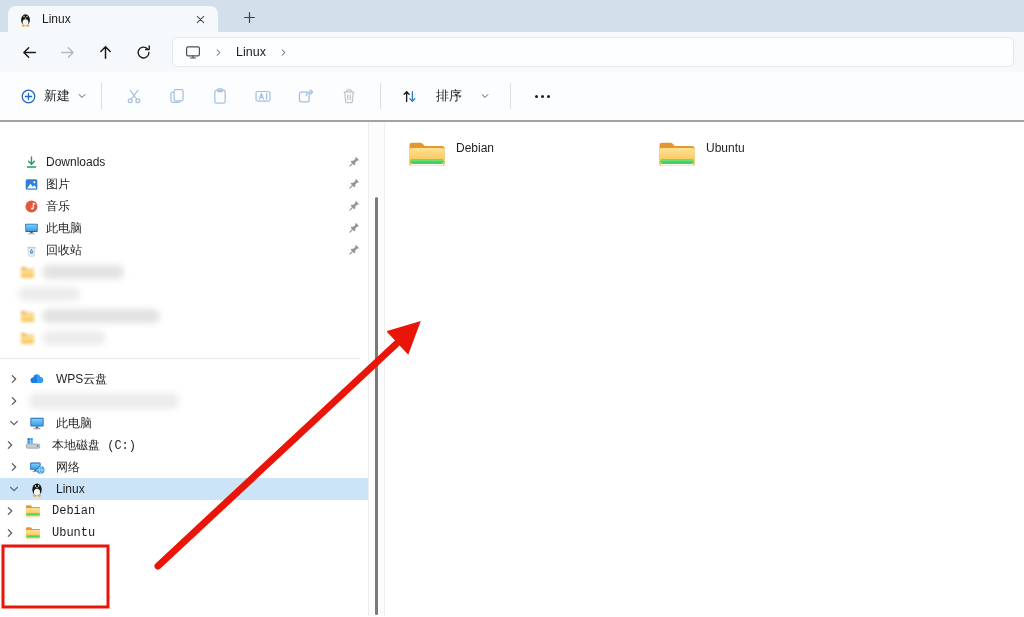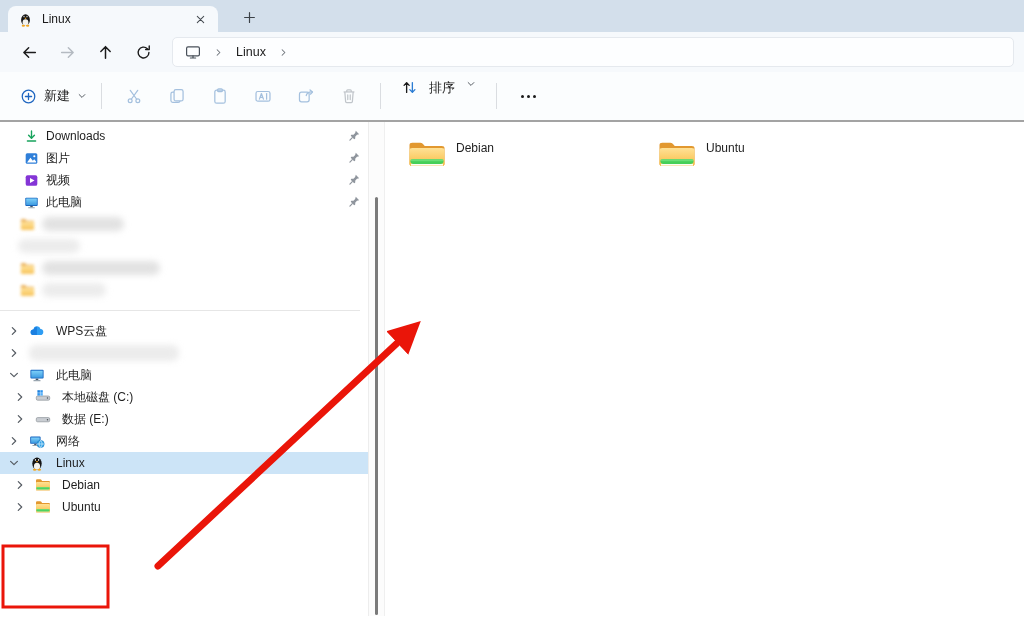--- a/index.html
+++ b/index.html
@@ -31,34 +31,34 @@
   .crumb-txt{font-size:12.5px;color:#1b1b1b;}
   
   .toolbar{
     height:50px;background:#fbfdfe;border-bottom:2px solid #a3a3a3;
     display:flex;align-items:center;padding:0 16px;box-sizing:border-box;
   }
   .tb-new{display:flex;align-items:center;gap:7px;padding:0 4px;height:34px;border-radius:4px;}
   .tb-label{font-size:13px;color:#1b1b1b;}
   .tb-sep{width:1px;height:26px;background:#dadde1;margin:0 10px;flex:0 0 auto;}
   .tb-ic{width:43px;height:34px;display:flex;align-items:center;justify-content:center;flex:0 0 auto;border-radius:4px;}
-  .tb-group{display:flex;align-items:flex-start;gap:11px;padding:0 10px;height:34px;border-radius:4px;}
+  .tb-group{display:flex;align-items:center;gap:18px;padding:0 10px;height:34px;border-radius:4px;}
   .dots{display:flex;gap:3px;align-items:center;}
   .dots i{width:3px;height:3px;border-radius:50%;background:#1b1b1b;display:block;}
   
   .content{height:494px;display:flex;position:relative;background:#fff;}
-  .sidebar{width:368px;flex:0 0 auto;padding-top:3px;box-sizing:border-box;position:relative;overflow:hidden;}
+  .sidebar{width:368px;flex:0 0 auto;padding-top:3px;box-sizing:border-box;position:relative;overflow:hidden;margin-top:26px;}
   .srow{height:22px;display:flex;align-items:center;position:relative;}
   .srow .lbl{font-size:12px;color:#1f1f1f;white-space:nowrap;}
   .pinnedrow{padding-left:24px;gap:7px;}
   .pin{position:absolute;right:8px;top:5px;}
   .treerow{padding-left:8px;gap:4px;}
   .treerow .chev{width:12px;margin-right:5px;flex:0 0 auto;}
   .treerow .ic{margin-right:7px;flex:0 0 auto;}
-  .childrow{padding-left:14px;}
+  .childrow{padding-left:4px;font-family:Liberation Mono, monospace;}
   .selected{background:#cce4f7;}
   .sb-divider{height:1px;background:#e6e6e6;margin:9px 8px 9px 0;}
   .blob{height:14px;border-radius:7px;background:#e2e2e2;filter:blur(3px);}
   .blob.light{background:#ececec;}
   .blurred-ic{filter:blur(1.5px);opacity:.9;}
   .gutter{width:15px;flex:0 0 auto;border-left:1px solid #ededed;border-right:1px solid #efefef;position:relative;background:#fcfcfc;}
   .scroll-thumb{position:absolute;left:6px;top:75px;width:3px;height:418px;background:#7a7a7a;border-radius:2px;}
   .main{flex:1;background:#fff;padding:16px 0 0 22px;box-sizing:border-box;display:flex;align-items:flex-start;}
   .tile{width:250px;display:flex;align-items:flex-start;flex:0 0 auto;}
   .tile .fname{font-size:12px;margin:3px 0 0 9px;color:#1f1f1f;}
@@ -323,36 +323,45 @@
       <svg width="15" height="15" viewBox="0 0 16 16">
           <use href="#i-pic"></use>
         </svg>
       <span class="lbl">图片</span>
       <svg class="pin" width="11" height="11" viewBox="0 0 12 12">
           <use href="#i-pin"></use>
         </svg>
     </div>
     <div class="srow pinnedrow">
       <svg width="15" height="15" viewBox="0 0 16 16">
-          <use href="#i-video"></use>
-        </svg>
-      <span class="lbl">视频</span>
+          <use href="#i-music"></use>
+        </svg>
+      <span class="lbl">音乐</span>
       <svg class="pin" width="11" height="11" viewBox="0 0 12 12">
           <use href="#i-pin"></use>
         </svg>
     </div>
     <div class="srow pinnedrow">
       <svg width="15" height="15" viewBox="0 0 16 16">
           <use href="#i-thispc"></use>
         </svg>
       <span class="lbl">此电脑</span>
       <svg class="pin" width="11" height="11" viewBox="0 0 12 12">
           <use href="#i-pin"></use>
         </svg>
     </div>
+    <div class="srow pinnedrow">
+      <svg width="15" height="15" viewBox="0 0 16 16">
+          <use href="#i-recycle"></use>
+        </svg>
+      <span class="lbl">回收站</span>
+      <svg class="pin" width="11" height="11" viewBox="0 0 12 12">
+          <use href="#i-pin"></use>
+        </svg>
+    </div>
 
     <div class="srow pinnedrow" style="padding-left:20px;">
       <svg class="blurred-ic" width="15" height="15" viewBox="0 0 16 16">
           <use href="#i-folder"></use>
         </svg>
       <span class="blob" style="width:82px"></span>
     </div>
     <div class="srow pinnedrow" style="padding-left:18px;">
       <span class="blob light" style="width:62px"></span>
     </div>
@@ -396,29 +405,20 @@
       <span class="lbl">此电脑</span>
     </div>
     <div class="srow treerow childrow">
       <svg class="chev" width="12" height="12" viewBox="0 0 12 12">
           <use href="#i-chev-r"></use>
         </svg>
       <svg class="ic" width="16" height="16" viewBox="0 0 16 16">
           <use href="#i-drivec"></use>
         </svg>
       <span class="lbl">本地磁盘 (C:)</span>
-    </div>
-    <div class="srow treerow childrow">
-      <svg class="chev" width="12" height="12" viewBox="0 0 12 12">
-          <use href="#i-chev-r"></use>
-        </svg>
-      <svg class="ic" width="16" height="16" viewBox="0 0 16 16">
-          <use href="#i-drive"></use>
-        </svg>
-      <span class="lbl">数据 (E:)</span>
     </div>
     <div class="srow treerow">
       <svg class="chev" width="12" height="12" viewBox="0 0 12 12">
           <use href="#i-chev-r"></use>
         </svg>
       <svg class="ic" width="16" height="16" viewBox="0 0 16 16">
           <use href="#i-network"></use>
         </svg>
       <span class="lbl">网络</span>
     </div>

